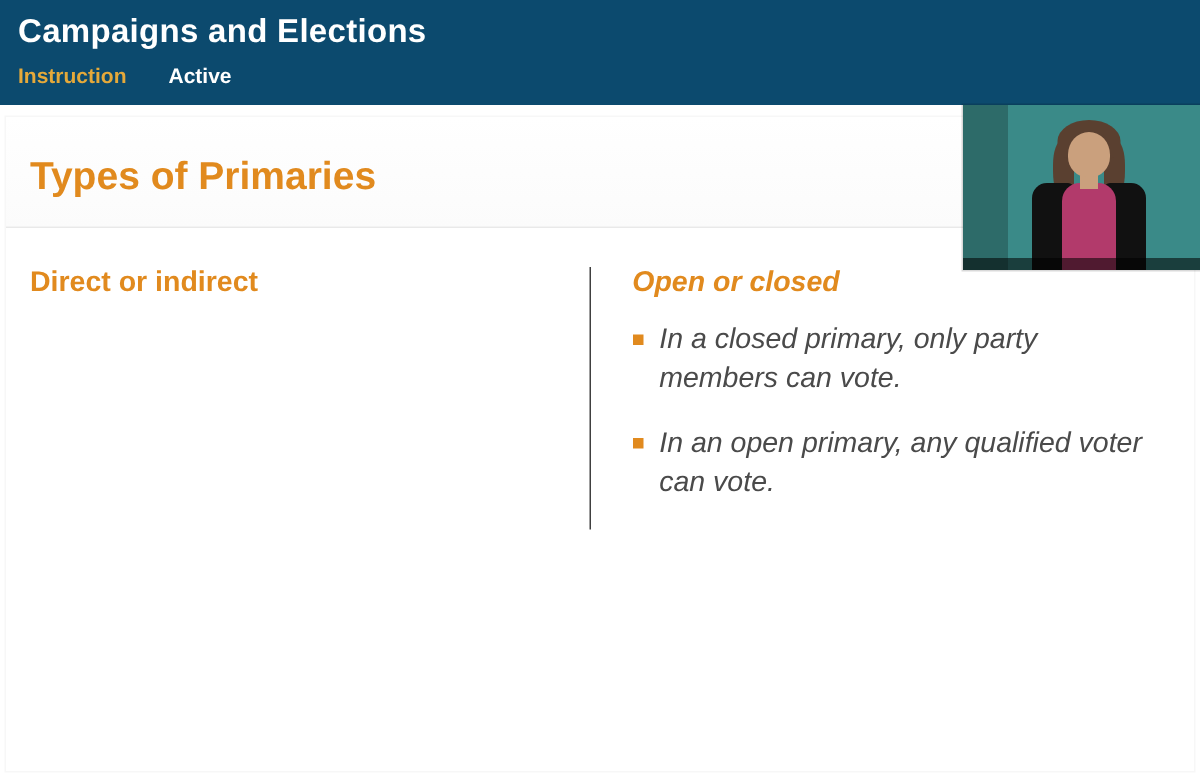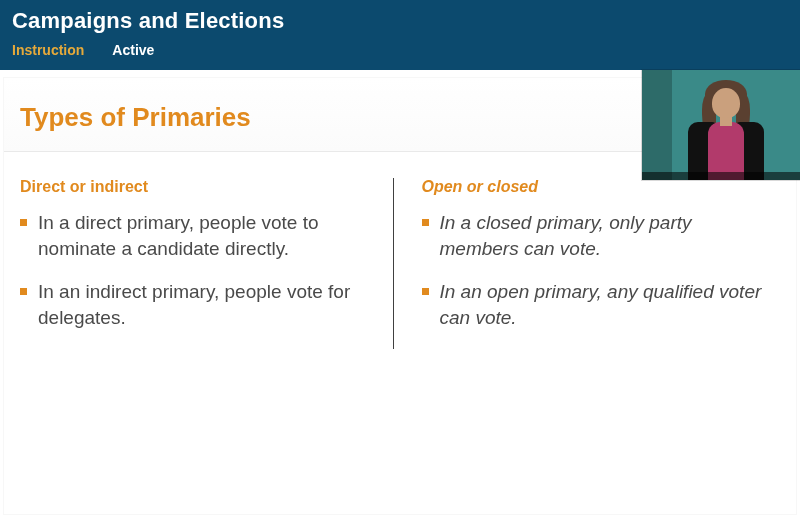--- a/index.html
+++ b/index.html
@@ -66,21 +66,21 @@
   }
   .col + .col {
     border-left: 1px solid #404040;
     padding-left: 28px;
     padding-right: 10px;
     font-style: italic;
   }
   .col-heading {
     color: #e18a1e;
     font-weight: bold;
-    font-size: 16px;
+    font-size: 19px;
     margin-bottom: 14px;
   }
   ul.bullets {
     list-style: none;
   }
   ul.bullets li {
     position: relative;
     color: #4a4a4a;
     font-size: 19px;
     line-height: 1.35;
@@ -168,24 +168,20 @@
 <div class="stage">
 
   <div class="slide">
     <div class="slide-title-band">
       <div class="slide-title">Types of Primaries</div>
     </div>
 
     <div class="columns">
       <div class="col">
         <div class="col-heading">Direct or indirect</div>
-        <ul class="bullets">
-          <li>In a direct primary, people vote to nominate a candidate directly.</li>
-          <li>In an indirect primary, people vote for delegates.</li>
-        </ul>
       </div>
       <div class="col">
         <div class="col-heading">Open or closed</div>
         <ul class="bullets">
           <li>In a closed primary, only party members can vote.</li>
           <li>In an open primary, any qualified voter can vote.</li>
         </ul>
       </div>
     </div>
   </div>

